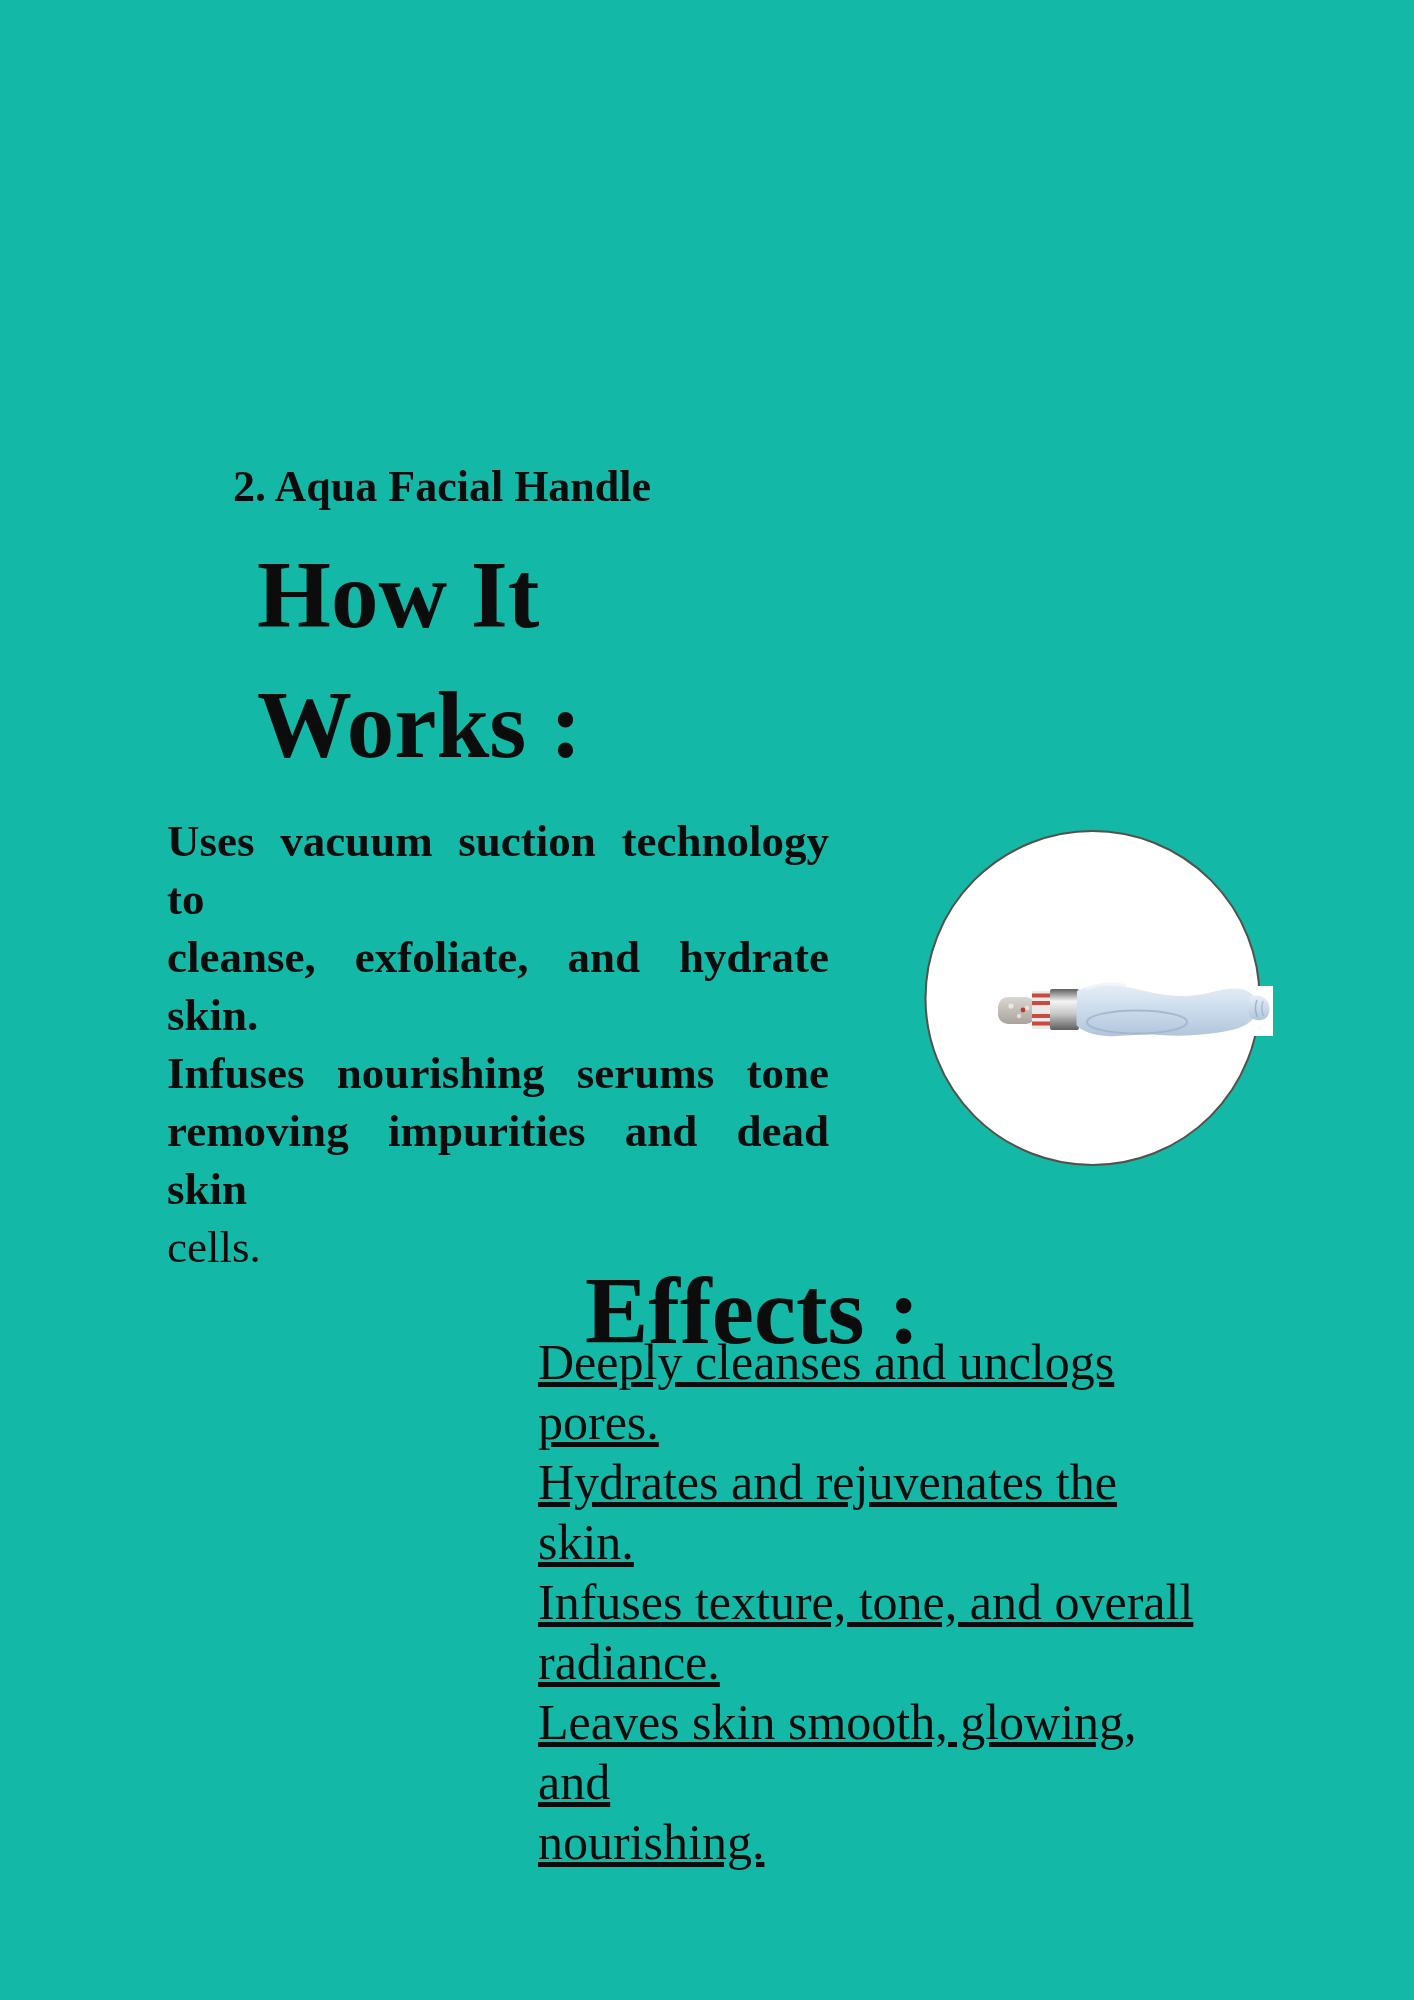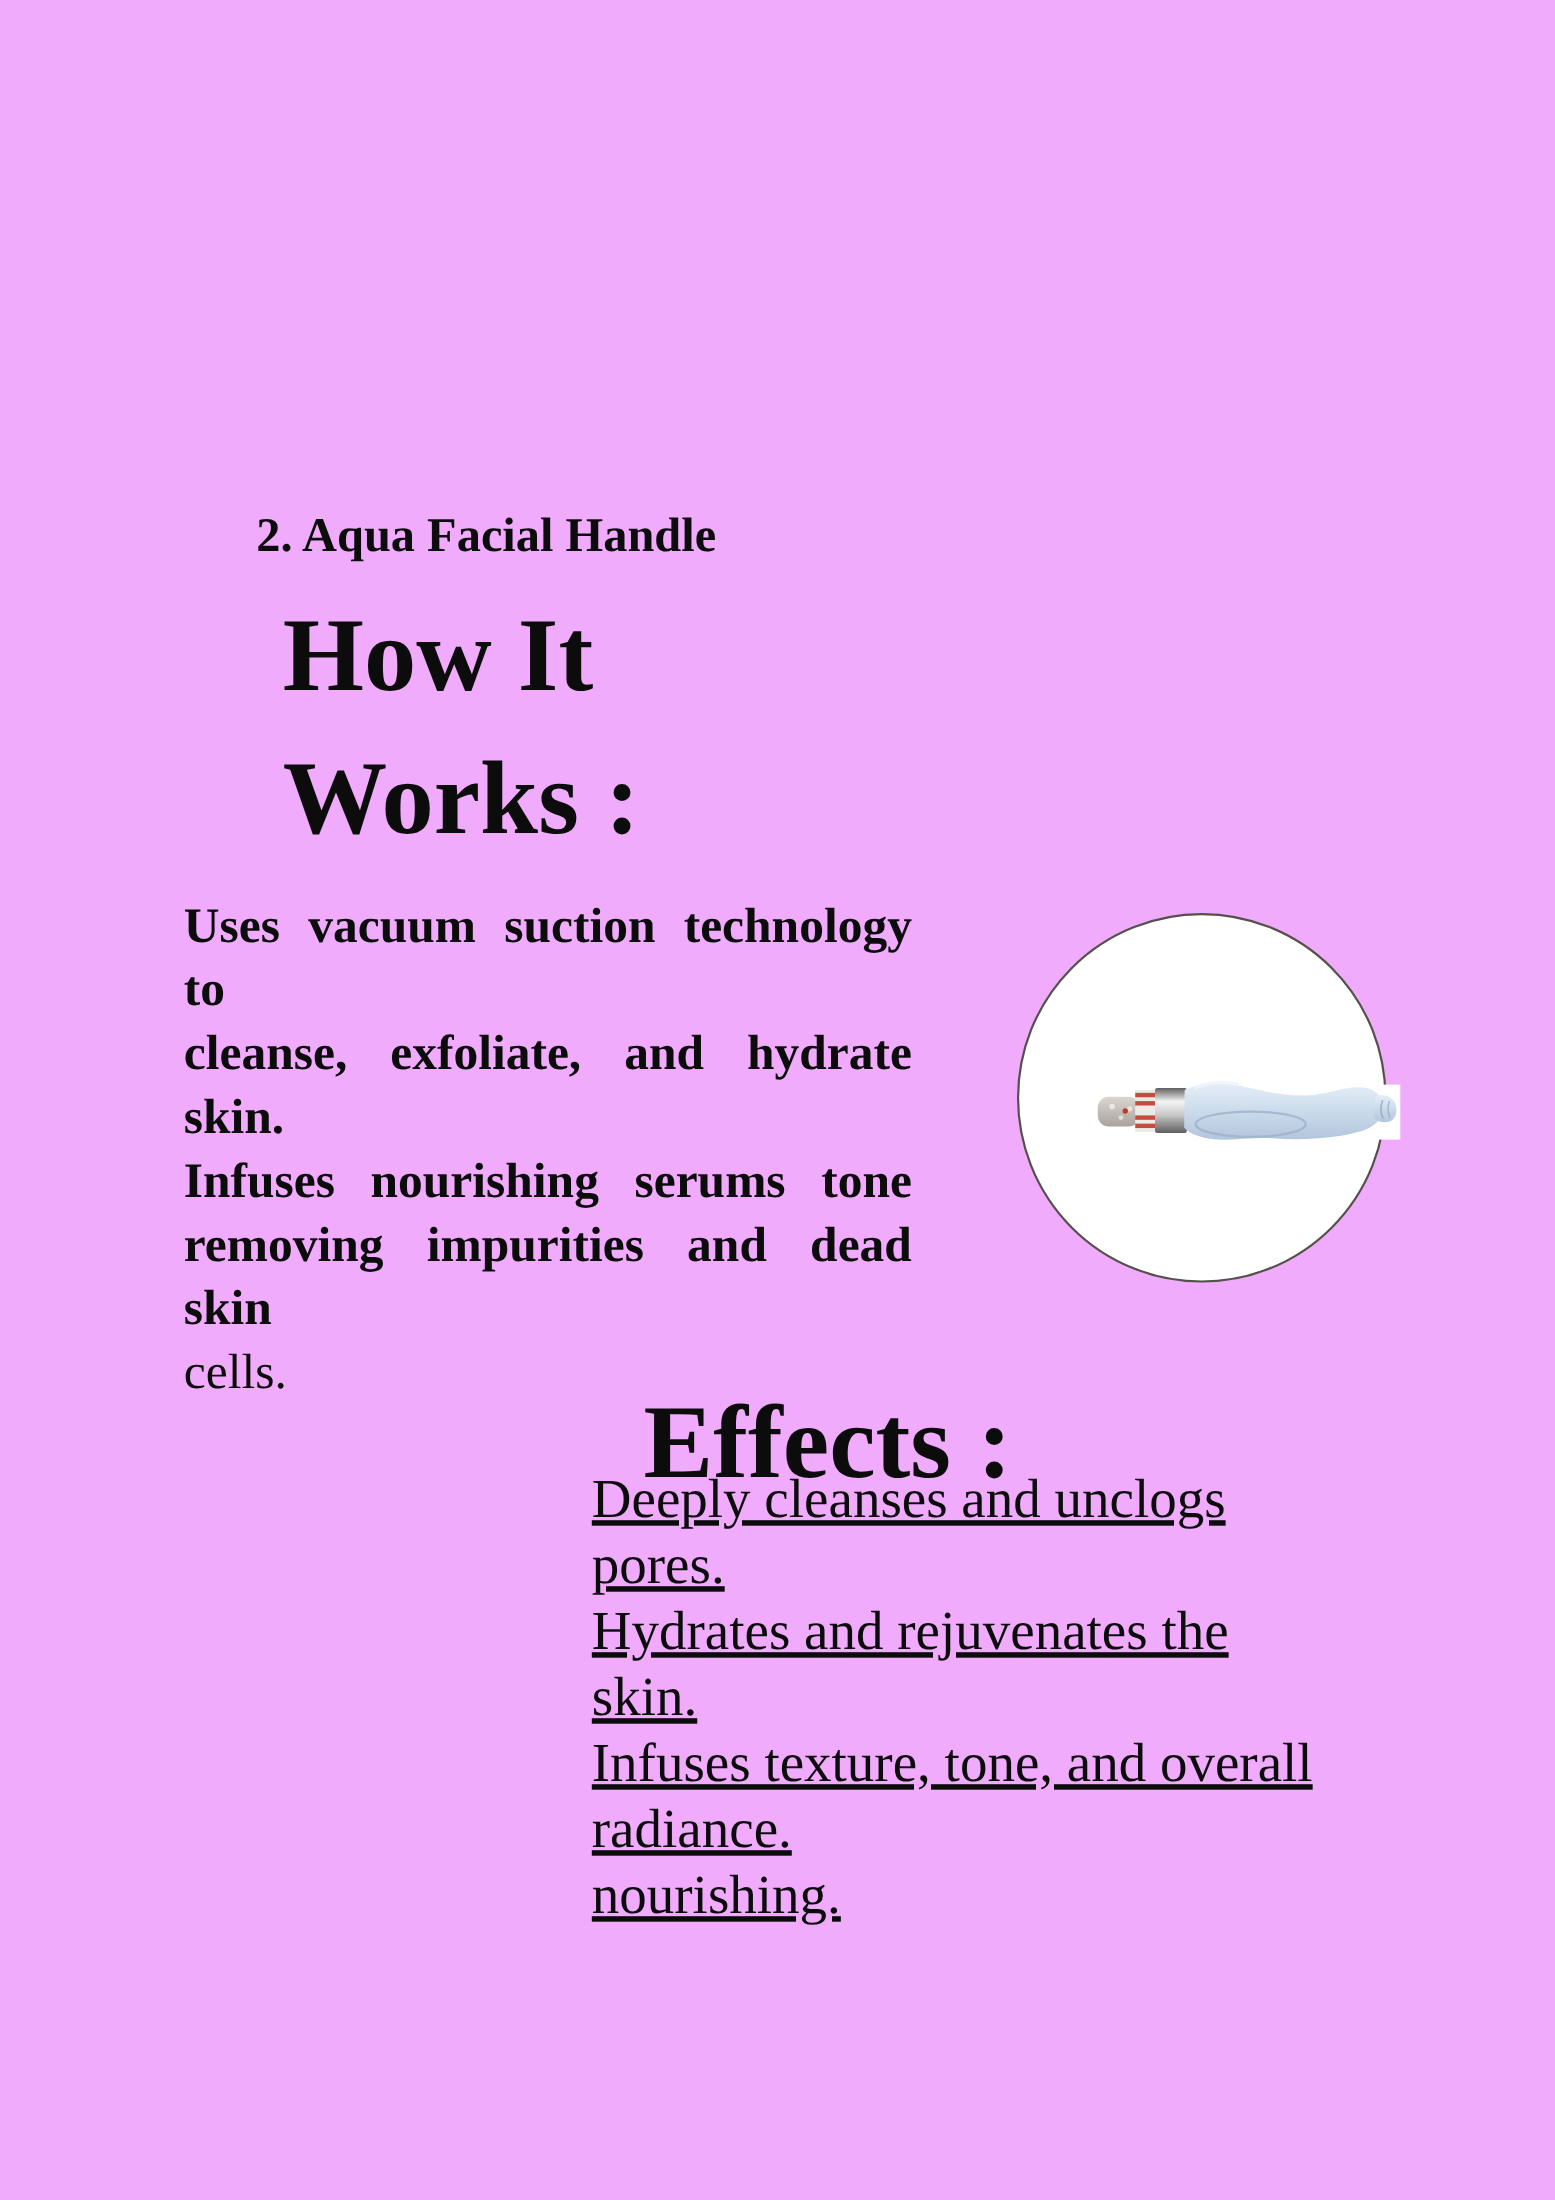--- a/index.html
+++ b/index.html
@@ -1,19 +1,19 @@
 <!DOCTYPE html>
 <html><head>
 <meta charset="utf-8">
 <style>
   html,body{margin:0;padding:0;background:#ffffff;}
   .page{
     position:relative;
     width:1414px;height:2000px;
-    background:#f0abfc;
+    background:#14b8a6;
     font-family:"Liberation Serif","DejaVu Serif",serif;
     color:#0c0c0c;
     overflow:hidden;
   }
   .abs{position:absolute;}
   .section-label{
     left:233px;top:461px;
     font-size:44px;font-weight:bold;line-height:1.2;
     white-space:nowrap;
   }
@@ -122,16 +122,17 @@
     <path d="M172,168.5 C 186,163.5 198,163 210,165.5" fill="none" stroke="#eff5fa" stroke-width="3" opacity="0.85" stroke-linecap="round"></path>
   </svg>
 
   <div class="abs big-heading effects-heading">Effects :</div>
 
   <div class="abs effects-list">
     <div>Deeply cleanses and unclogs pores.</div>
     <div>Hydrates and rejuvenates the skin.</div>
     <div>Infuses texture, tone, and overall</div>
     <div>radiance.</div>
+    <div>Leaves skin smooth, glowing, and</div>
     <div>nourishing.</div>
   </div>
 
 </div>
 
 </body></html>

